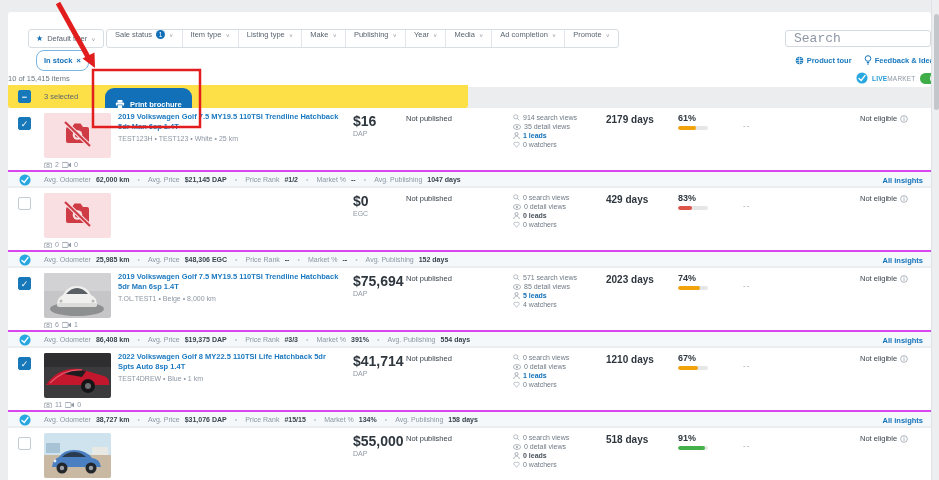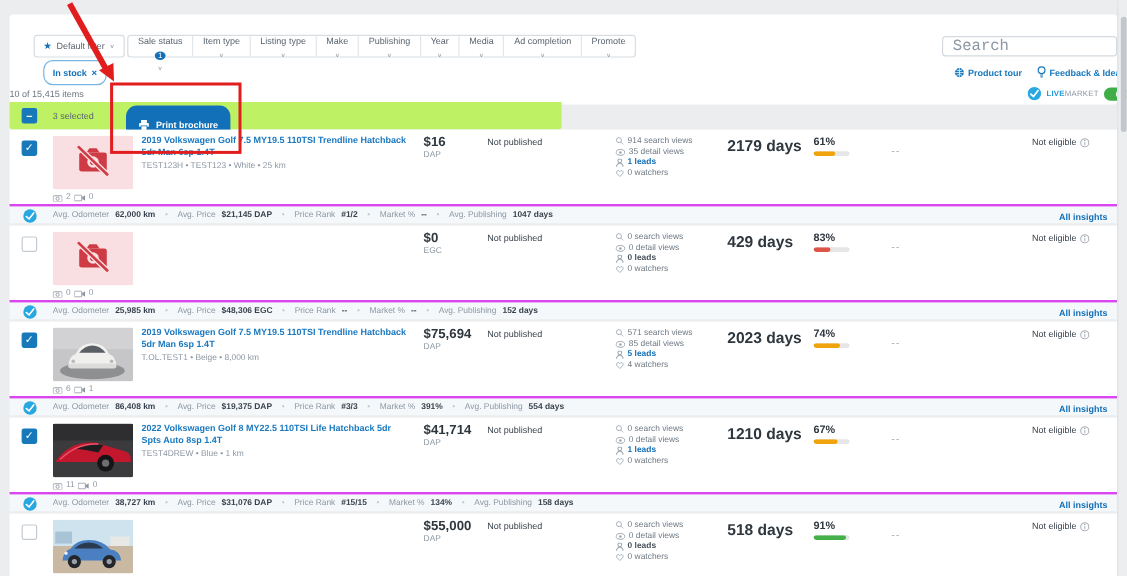--- a/index.html
+++ b/index.html
@@ -4,21 +4,21 @@
 <style>
   html,body{margin:0;padding:0;}
   body{width:939px;height:480px;position:relative;overflow:hidden;background:#ebedef;
        font-family:"Liberation Sans","DejaVu Sans",sans-serif;-webkit-font-smoothing:antialiased;}
   
   .panel{position:absolute;left:8px;top:12px;width:923px;height:75px;background:#fff;border-radius:3px;}
   .fbtn{position:absolute;top:17px;height:19px;display:flex;align-items:center;background:#fff;
         border:1px solid #d8dde2;border-radius:3px;font-size:7.5px;color:#5a6470;padding:0 7px;box-sizing:border-box;gap:4px;cursor:pointer;}
   .fgroup{position:absolute;left:98px;top:17px;height:19px;display:flex;align-items:stretch;
           border:1px solid #d8dde2;border-radius:3px;background:#fff;box-sizing:border-box;}
-  .fitem{display:flex;align-items:center;gap:4px;font-size:7.5px;color:#5a6470;padding:0 8px;border-left:1px solid #e2e6ea;cursor:pointer;white-space:nowrap;flex-direction:column;}
+  .fitem{display:flex;gap:4px;font-size:7.5px;color:#5a6470;padding:0 8px;border-left:1px solid #e2e6ea;cursor:pointer;white-space:nowrap;}
   .fitem:first-child{border-left:none;}
   .chev{font-size:6px;color:#98a1ab;transform:scaleY(.8);}
   .star{color:#1270b8;font-size:8px;line-height:1;}
   .badge{width:9px;height:9px;border-radius:50%;background:#1270b8;color:#fff;font-size:6.5px;
          display:inline-flex;align-items:center;justify-content:center;}
   .chip{position:absolute;left:28px;top:38px;height:13px;display:inline-flex;align-items:center;gap:4px;
         border:1px solid #79b6e3;border-radius:8px;background:#fff;color:#1270b8;font-size:7.5px;font-weight:bold;
         padding:3px 7px;cursor:pointer;}
   .chipx{color:#1270b8;font-size:8px;cursor:pointer;}
   .itemcount{position:absolute;left:0;top:62px;font-size:7.5px;color:#6c7680;}
@@ -29,21 +29,21 @@
   .searchbox input::placeholder{color:#8d97a3;}
   .toplinks{position:absolute;left:790px;top:43px;width:140px;display:flex;justify-content:flex-end;gap:12px;}
   .tlink{display:inline-flex;align-items:center;gap:3px;color:#1879bd;font-size:7.5px;font-weight:bold;cursor:pointer;white-space:nowrap;}
   .lmrow{position:absolute;left:848px;top:60px;display:flex;align-items:center;gap:4px;}
   .lmtext{font-size:6.5px;letter-spacing:.2px;}
   .lmtext b{color:#1f9ad6;}  .lmtext span{color:#8d97a3;}
   .toggle{width:20px;height:11px;border-radius:6px;background:#3fae49;position:relative;cursor:pointer;}
   .toggle .knob{position:absolute;right:1px;top:1px;width:9px;height:9px;border-radius:50%;background:#fff;
                 display:flex;align-items:center;justify-content:center;color:#3fae49;font-size:6px;}
   
-  .toolbar{position:absolute;left:8px;top:85px;width:460px;height:23px;background:#bef264;border-radius:0 0 3px 3px;}
+  .toolbar{position:absolute;left:8px;top:85px;width:460px;height:23px;background:#fde047;border-radius:0 0 3px 3px;}
   .cb{width:13px;height:13px;border-radius:2px;box-sizing:border-box;border:1px solid #c3cad2;background:#fff;
       display:inline-flex;align-items:center;justify-content:center;color:#fff;font-size:9px;cursor:pointer;}
   .cb.on{background:#1779ba;border-color:#1779ba;}
   .cb.on::after{content:"\2713";}
   .cb.ind{background:#1779ba;border-color:#1779ba;}
   .cb.ind::after{content:"\2212";font-weight:bold;}
   .selcount{position:absolute;left:36px;top:7px;font-size:7.5px;color:#5a6470;}
   .printbtn{position:absolute;left:97px;top:3px;height:17px;padding:16px 10px;border:none;border-radius:9px;
             background:#1270b8;color:#fff;font-size:7.5px;font-weight:bold;display:inline-flex;align-items:center;gap:5px;cursor:pointer;
             font-family:"Liberation Sans","DejaVu Sans",sans-serif;}
@@ -51,28 +51,28 @@
   .rowgrp{position:absolute;left:8px;width:923px;}
   .card{position:relative;height:62px;background:#fff;}
   .rowcb{position:absolute;left:10px;top:9px;}
   .thumb{position:absolute;left:36px;top:5px;width:67px;height:45px;border-radius:2px;overflow:hidden;cursor:pointer;}
   .thumb svg{display:block;}
   .counts{position:absolute;left:36px;top:53px;font-size:7px;color:#8d97a3;display:flex;align-items:center;gap:3px;}
   .main{position:absolute;left:110px;top:4px;width:226px;}
   .title{display:block;color:#1b79c0;font-weight:bold;font-size:7.5px;line-height:1.35;text-decoration:none;cursor:pointer;}
   .subtitle{margin-top:3px;font-size:7px;color:#8d97a3;}
   .price{position:absolute;left:345px;top:5px;width:50px;}
-  .pval{font-size:11px;font-weight:bold;color:#2e363e;}
+  .pval{font-size:14px;font-weight:bold;color:#2e363e;}
   .ptype{font-size:7px;color:#8d97a3;margin-top:1px;}
   .pub{position:absolute;left:398px;top:6px;font-size:7.5px;color:#3a434d;}
   .stats{position:absolute;left:505px;top:5px;}
   .sline{display:flex;align-items:center;gap:3px;font-size:7px;color:#6f7a85;line-height:9px;height:9px;}
   .leadtxt{font-weight:bold;color:#49525c;}
   .leadtxt.on{color:#1270b8;}
-  .days{position:absolute;left:598px;top:6px;font-size:13px;font-weight:bold;color:#2e363e;}
+  .days{position:absolute;left:598px;top:6px;font-size:10px;font-weight:bold;color:#2e363e;}
   .health{position:absolute;left:670px;top:5px;width:34px;}
   .hpct{font-size:9px;font-weight:bold;color:#2e363e;}
   .bar{margin-top:3px;width:30px;height:4px;border-radius:2px;background:#e6e6e6;overflow:hidden;}
   .bar i{display:block;height:100%;border-radius:2px;}
   .dash{position:absolute;left:735px;top:13px;font-size:8px;color:#98a1ab;letter-spacing:1px;}
   .elig{position:absolute;left:852px;top:6px;width:76px;display:flex;align-items:center;gap:3px;font-size:7.5px;color:#3a434d;}
   .rowfooter{position:relative;height:16px;background:#f4f8fb;border-top:2px solid #d946ef;box-sizing:border-box;
              display:flex;align-items:center;padding-left:36px;font-size:7px;color:#8d97a3;gap:5px;white-space:nowrap;}
   .flogo{position:absolute;left:11px;top:2px;}
   .fv{color:#3a434d;font-weight:bold;}

